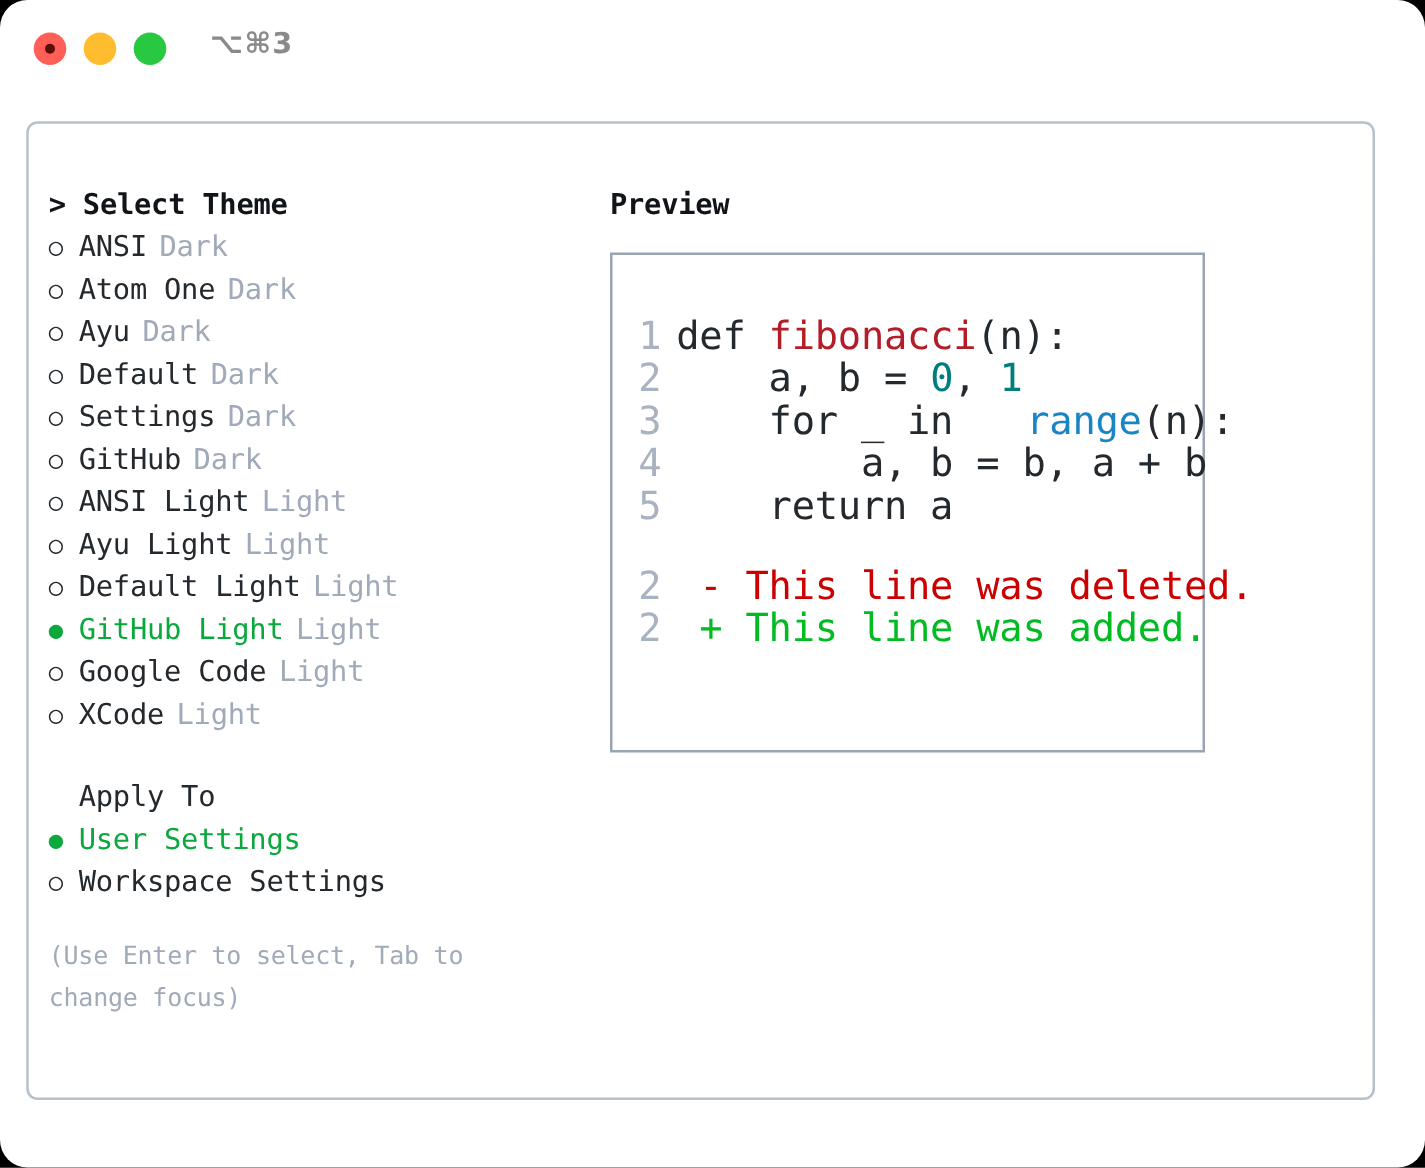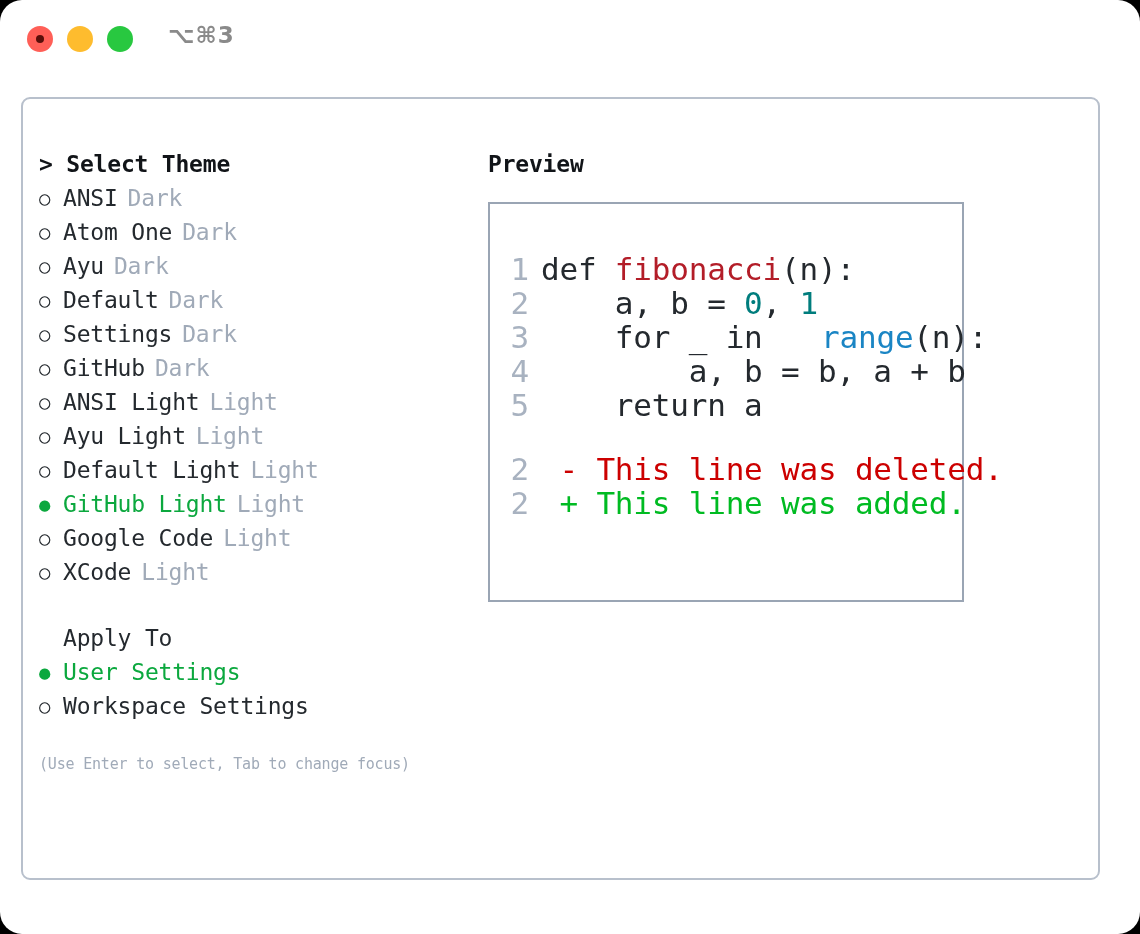--- a/index.html
+++ b/index.html
@@ -130,21 +130,21 @@
     font-size: 23px;
     color: #24292e;
     padding-left: 24px;
     white-space: pre;
     letter-spacing: -0.2px;
   }
   .spacer { height: 32px; }
   .spacer-sm { height: 24px; }
 
   #hint {
-    font-size: 15px;
+    font-size: 20px;
     color: #a0aab8;
     line-height: 34px;
     letter-spacing: -0.2px;
     width: 400px;
   }
 
   
   #right-col {
     position: absolute;
     left: 465px;

